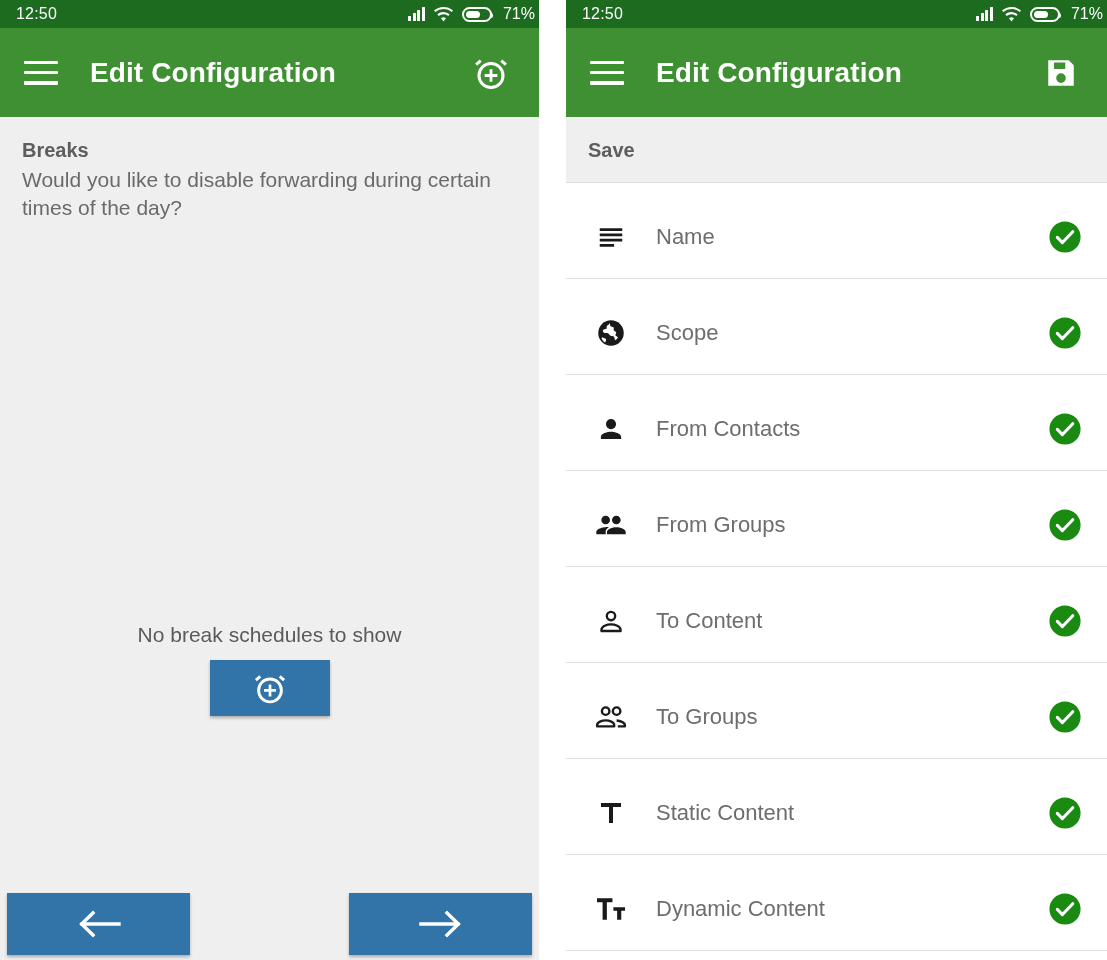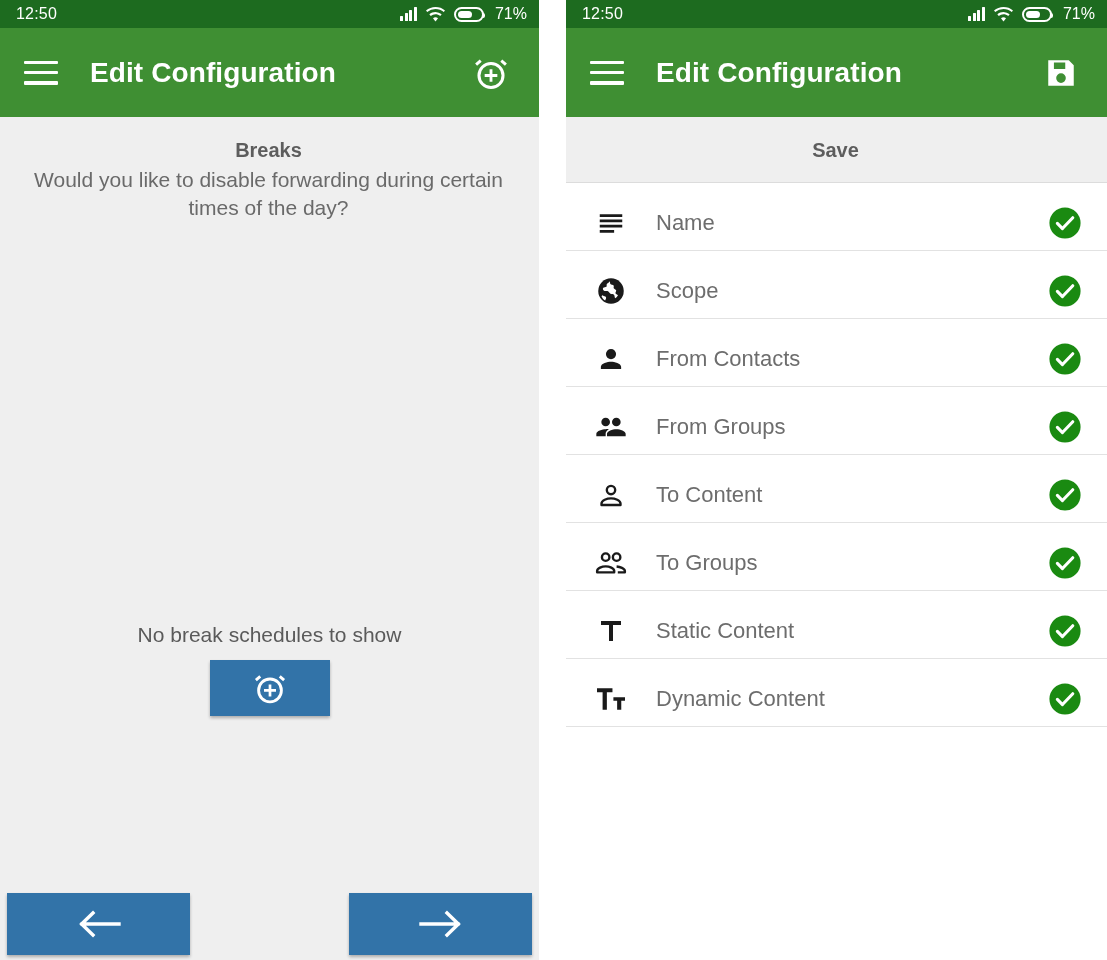--- a/index.html
+++ b/index.html
@@ -28,21 +28,21 @@
   .panel-gap   { width: 27px; background: #ffffff; height: 960px; flex: 0 0 27px; }
   .panel-right { width: 541px; }
 
   
   .statusbar {
     height: 28px;
     background: #1d6b1f;
     color: #ffffff;
     display: flex;
     align-items: center;
-    padding: 0 12px 0 16px;
+    padding: 0 4px 0 16px;
     flex: 0 0 28px;
   }
   .clock { font-size: 16px; letter-spacing: .2px; }
   .status-icons {
     margin-left: auto;
     display: flex;
     align-items: center;
     gap: 9px;
     justify-content: flex-end;
   }
@@ -94,21 +94,20 @@
     letter-spacing: .1px;
     white-space: nowrap;
   }
   .appbar-action { margin-left: auto; display: flex; align-items: center; cursor: pointer; }
 
   
   .section {
     background: #efefef;
     padding: 22px 24px 16px 22px;
     flex: 0 0 auto;
-    text-align: center;
   }
   .section-title {
     font-size: 20px; font-weight: bold; color: #5d5d5d;
     margin-bottom: 4px;
   }
   .section-sub {
     font-size: 21px; color: #6a6a6a; line-height: 1.32;
   }
 
   
@@ -150,21 +149,21 @@
   }
 
   
   .list {
     flex: 1 1 auto;
     background: #ffffff;
     border-top: 1px solid #dcdcdc;
     overflow: hidden;
   }
   .row {
-    height: 68px;
+    height: 96px;
     display: flex;
     align-items: center;
     padding: 12px 25px 0 28px;
     border-bottom: 1px solid #e2e2e2;
     background: #ffffff;
     cursor: pointer;
   }
   .row-icon {
     width: 34px; height: 34px;
     display: flex; align-items: center; justify-content: center;

